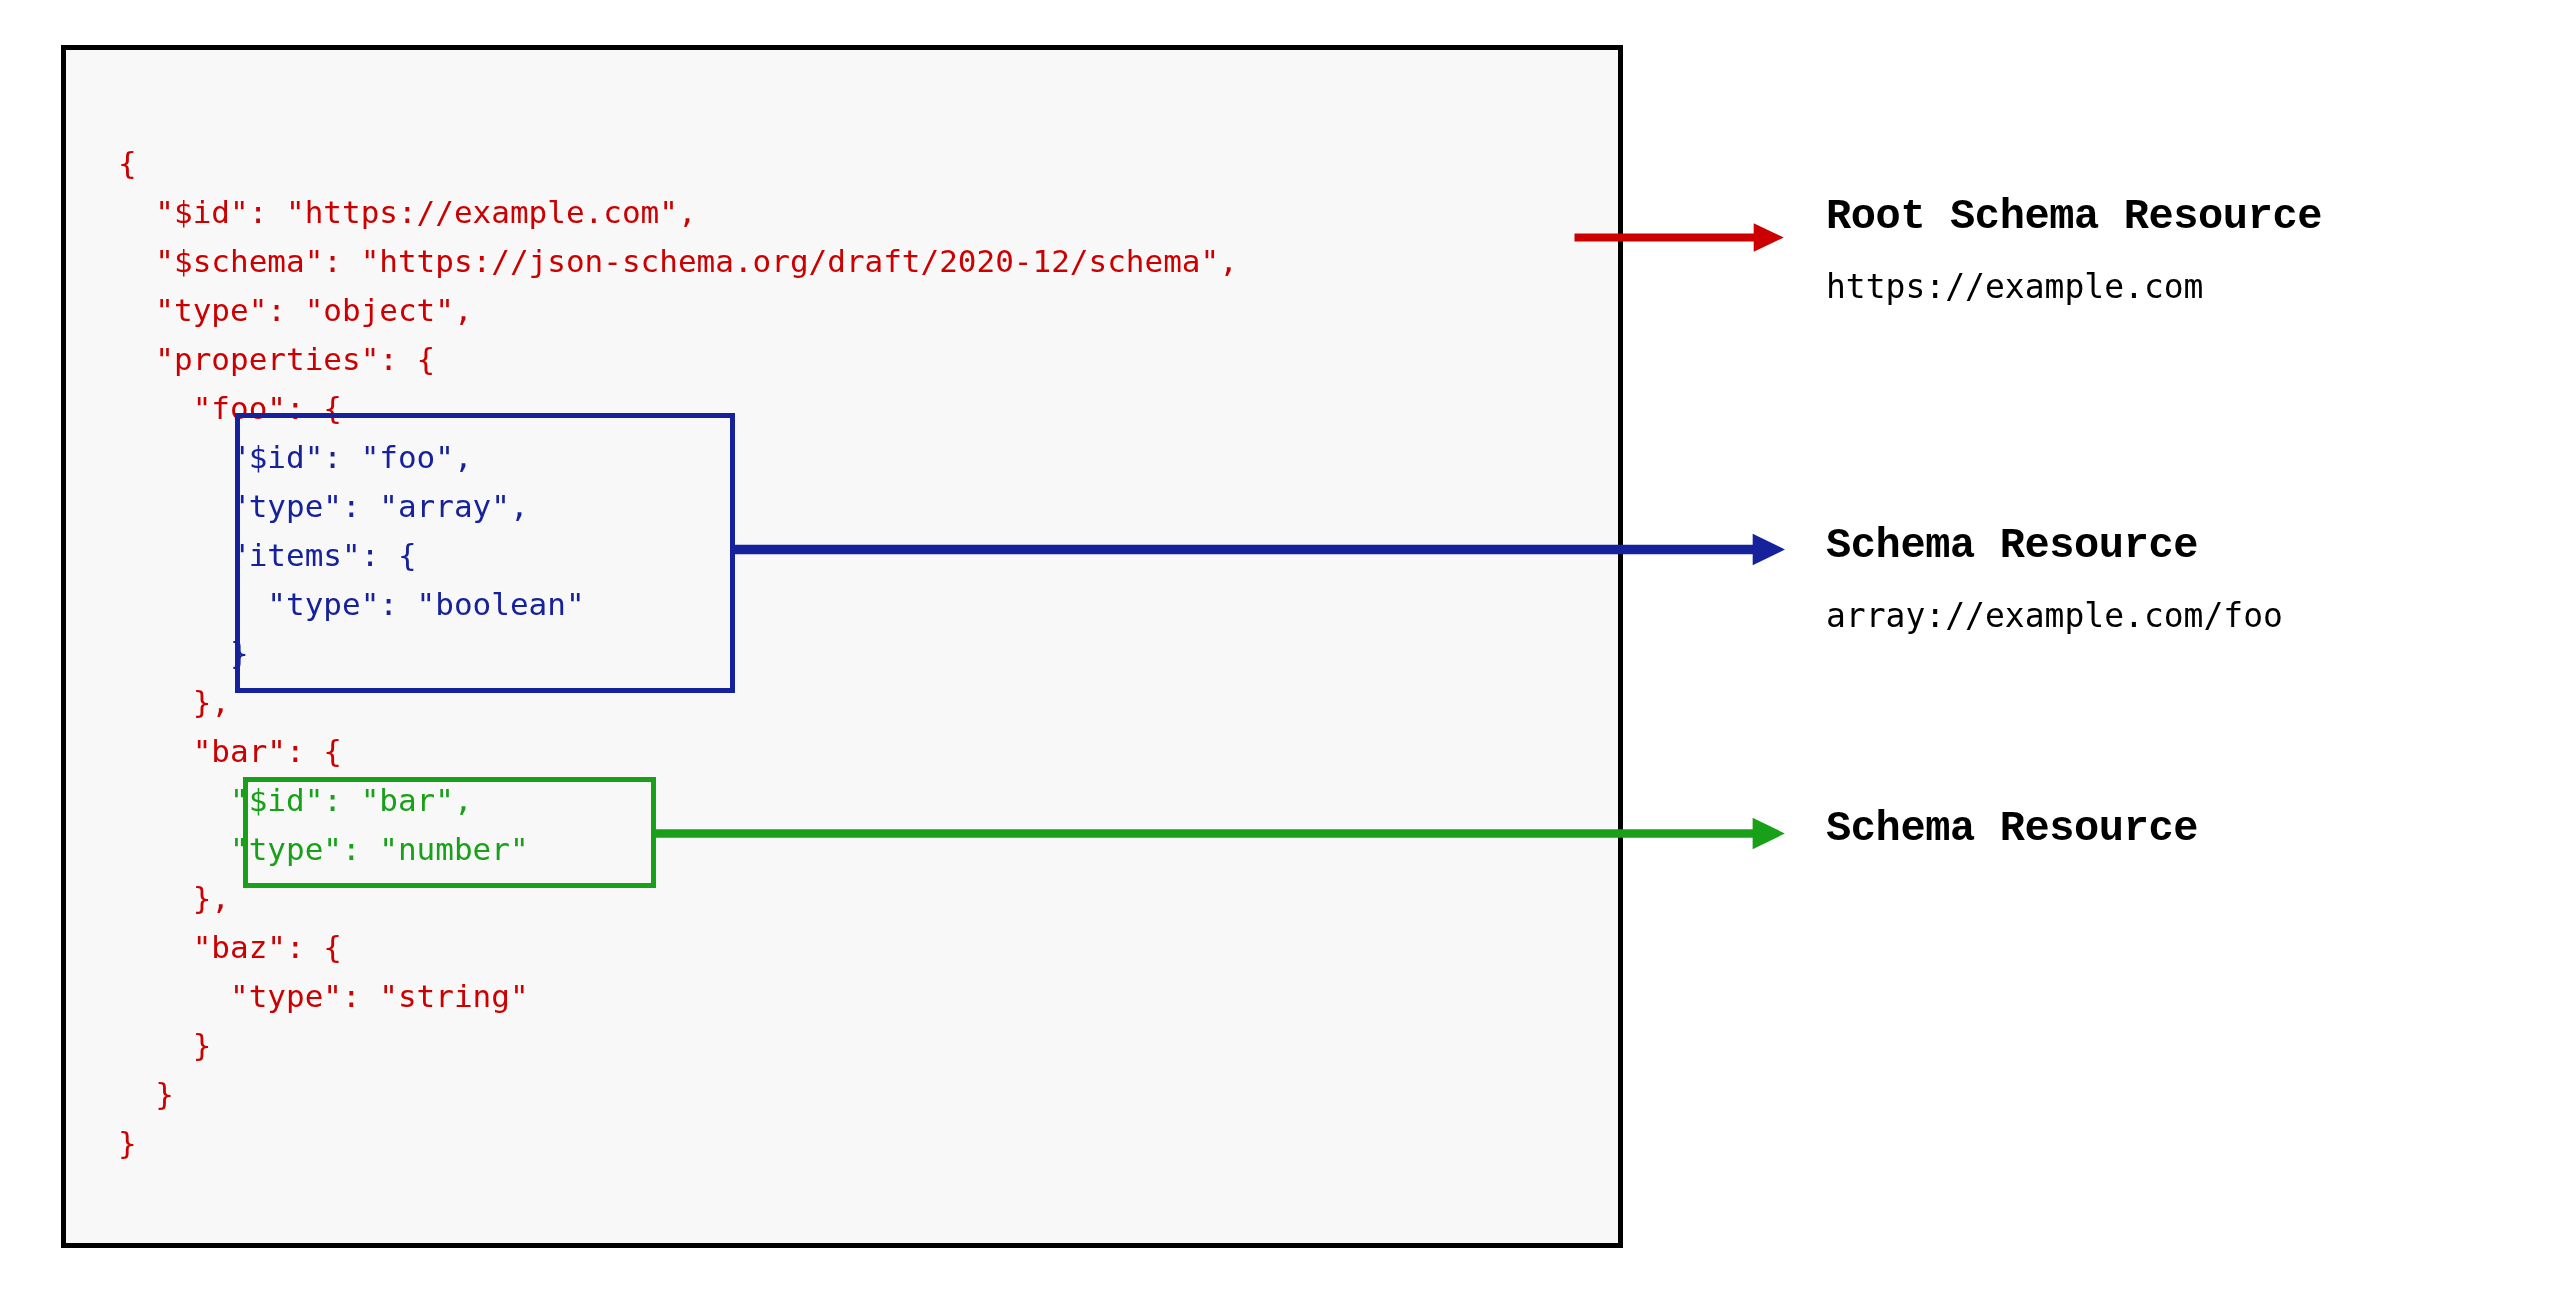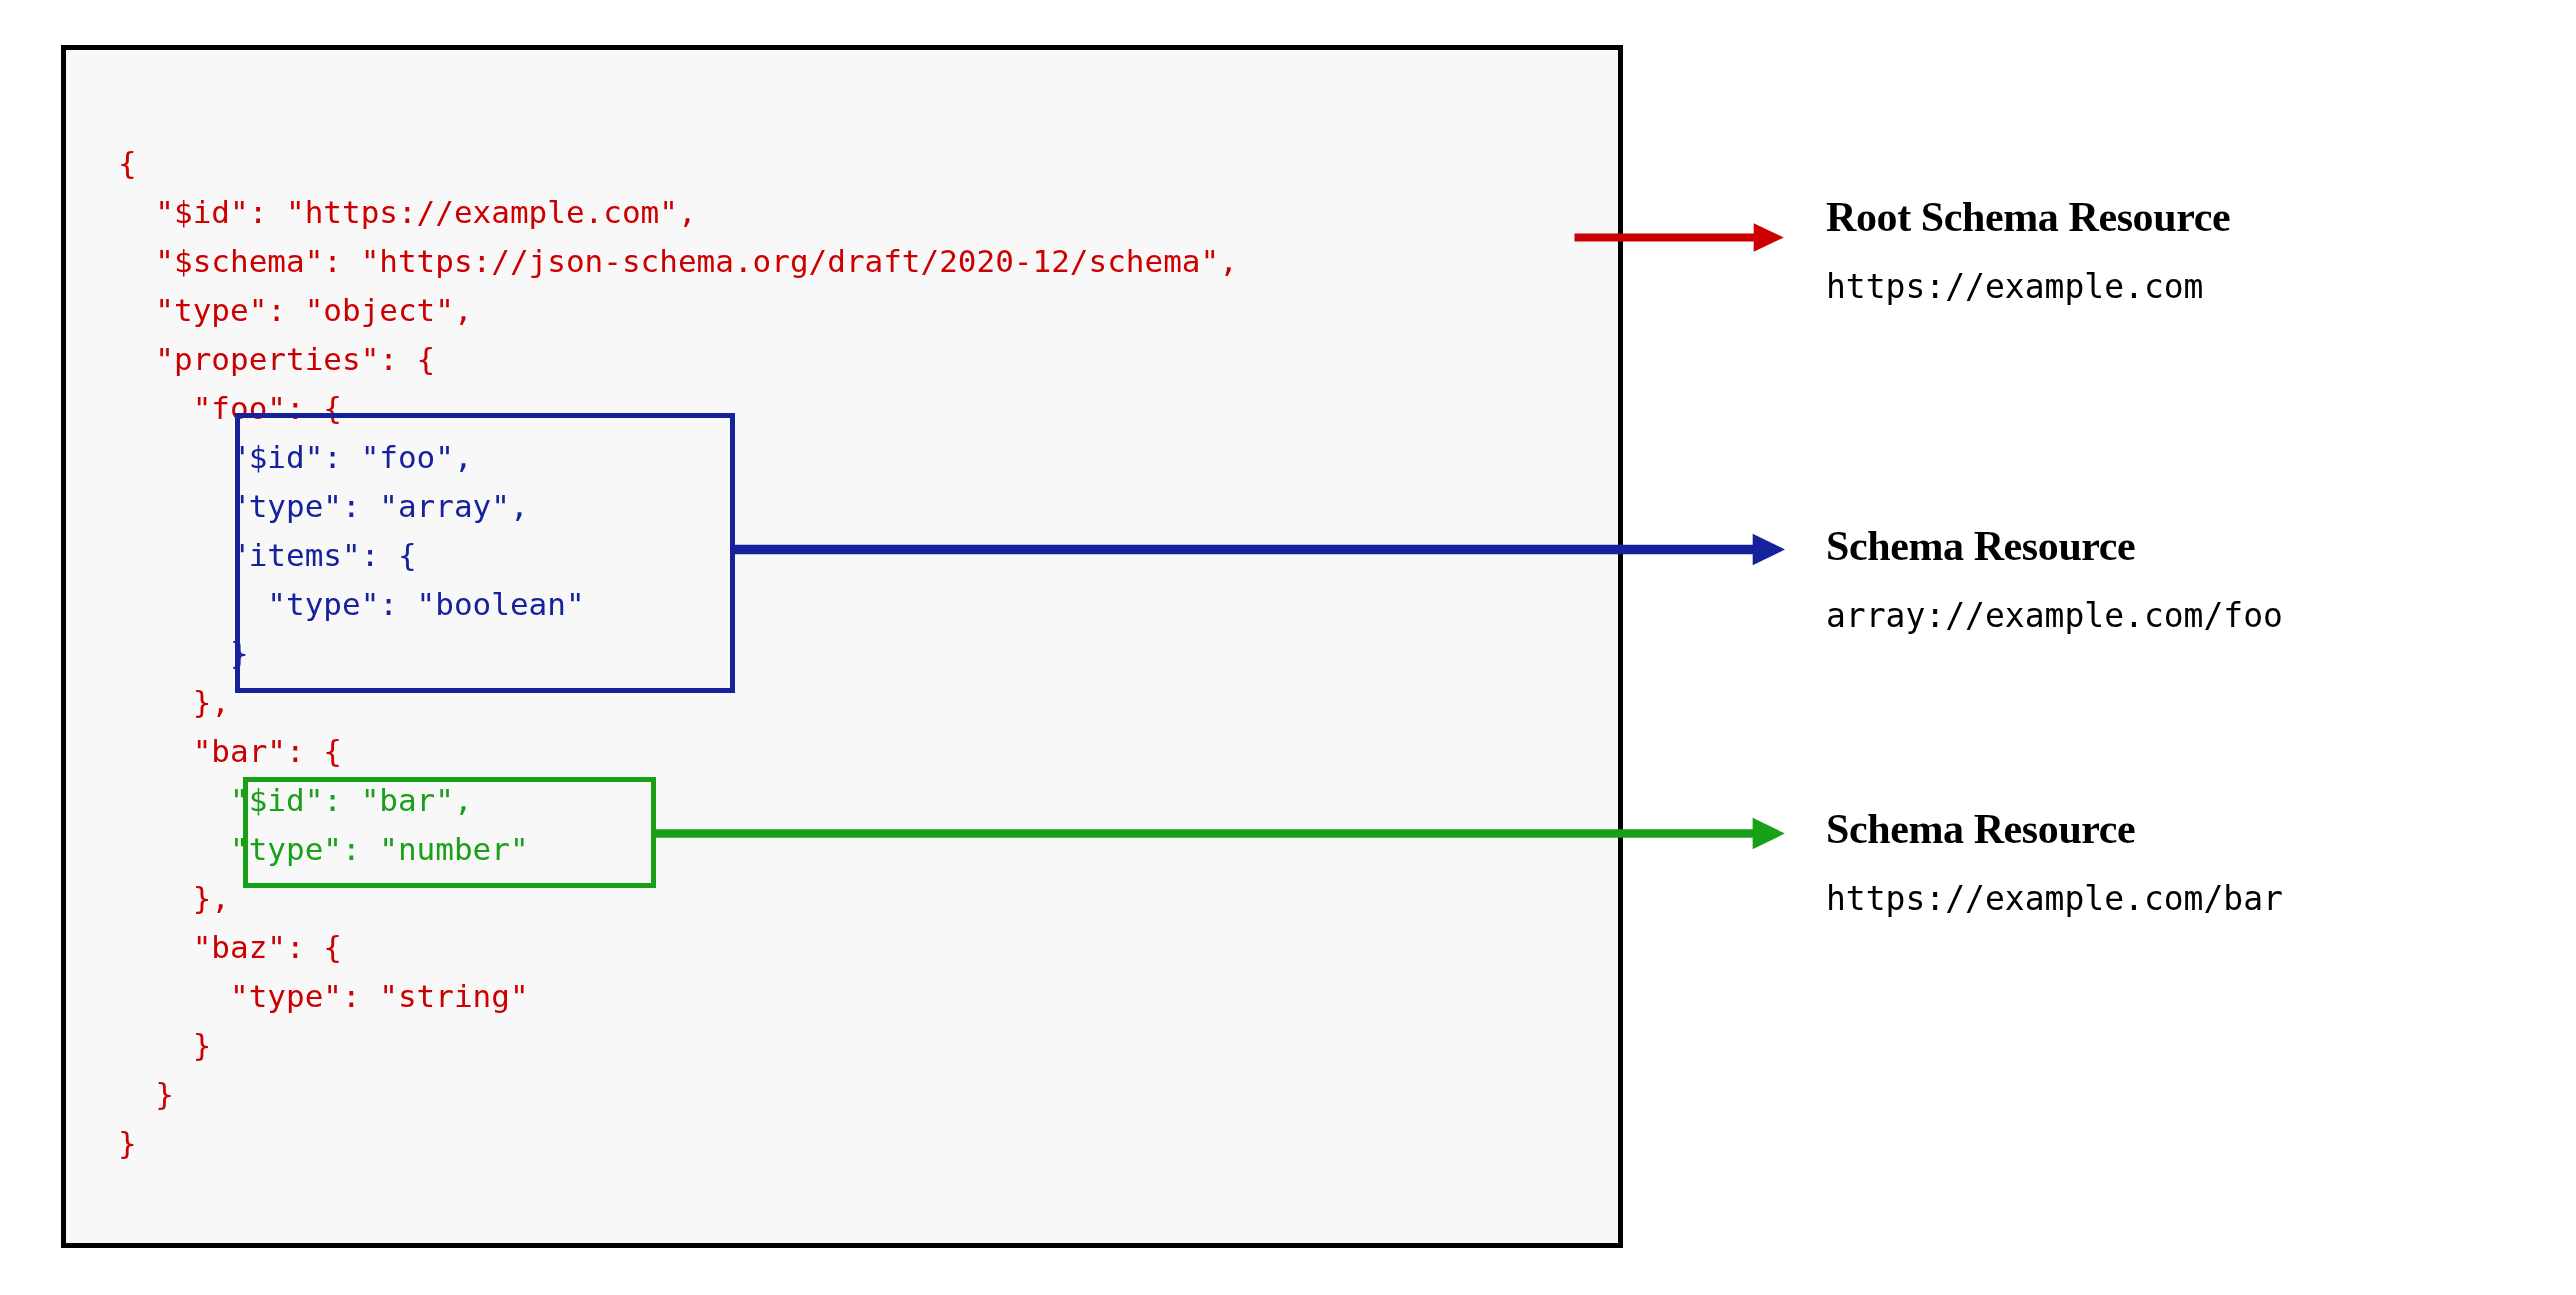--- a/index.html
+++ b/index.html
@@ -72,21 +72,21 @@
     overflow: visible;
   }
 
   
   .annotation {
     position: absolute;
     left: 1826px;
     width: 719px;
   }
   .ann-title {
-    font-family: Liberation Serif, serif;
+    font-family: Liberation Mono, monospace;
     font-weight: bold;
     font-size: 42px;
     line-height: 46px;
     color: #000000;
     letter-spacing: -0.4px;
   }
   .ann-uri {
     font-family: "DejaVu Sans Mono", monospace;
     font-size: 33px;
     line-height: 39px;
@@ -129,17 +129,16 @@
     <div class="ann-uri">https://example.com</div>
   </div>
 
   <div class="annotation" id="ann-foo">
     <div class="ann-title">Schema Resource</div>
     <div class="ann-uri">array://example.com/foo</div>
   </div>
 
   <div class="annotation" id="ann-bar">
     <div class="ann-title">Schema Resource</div>
-    <div class="ann-uri">https://example.com/bar</div>
   </div>
 
 </div>
 
 
 </body></html>

